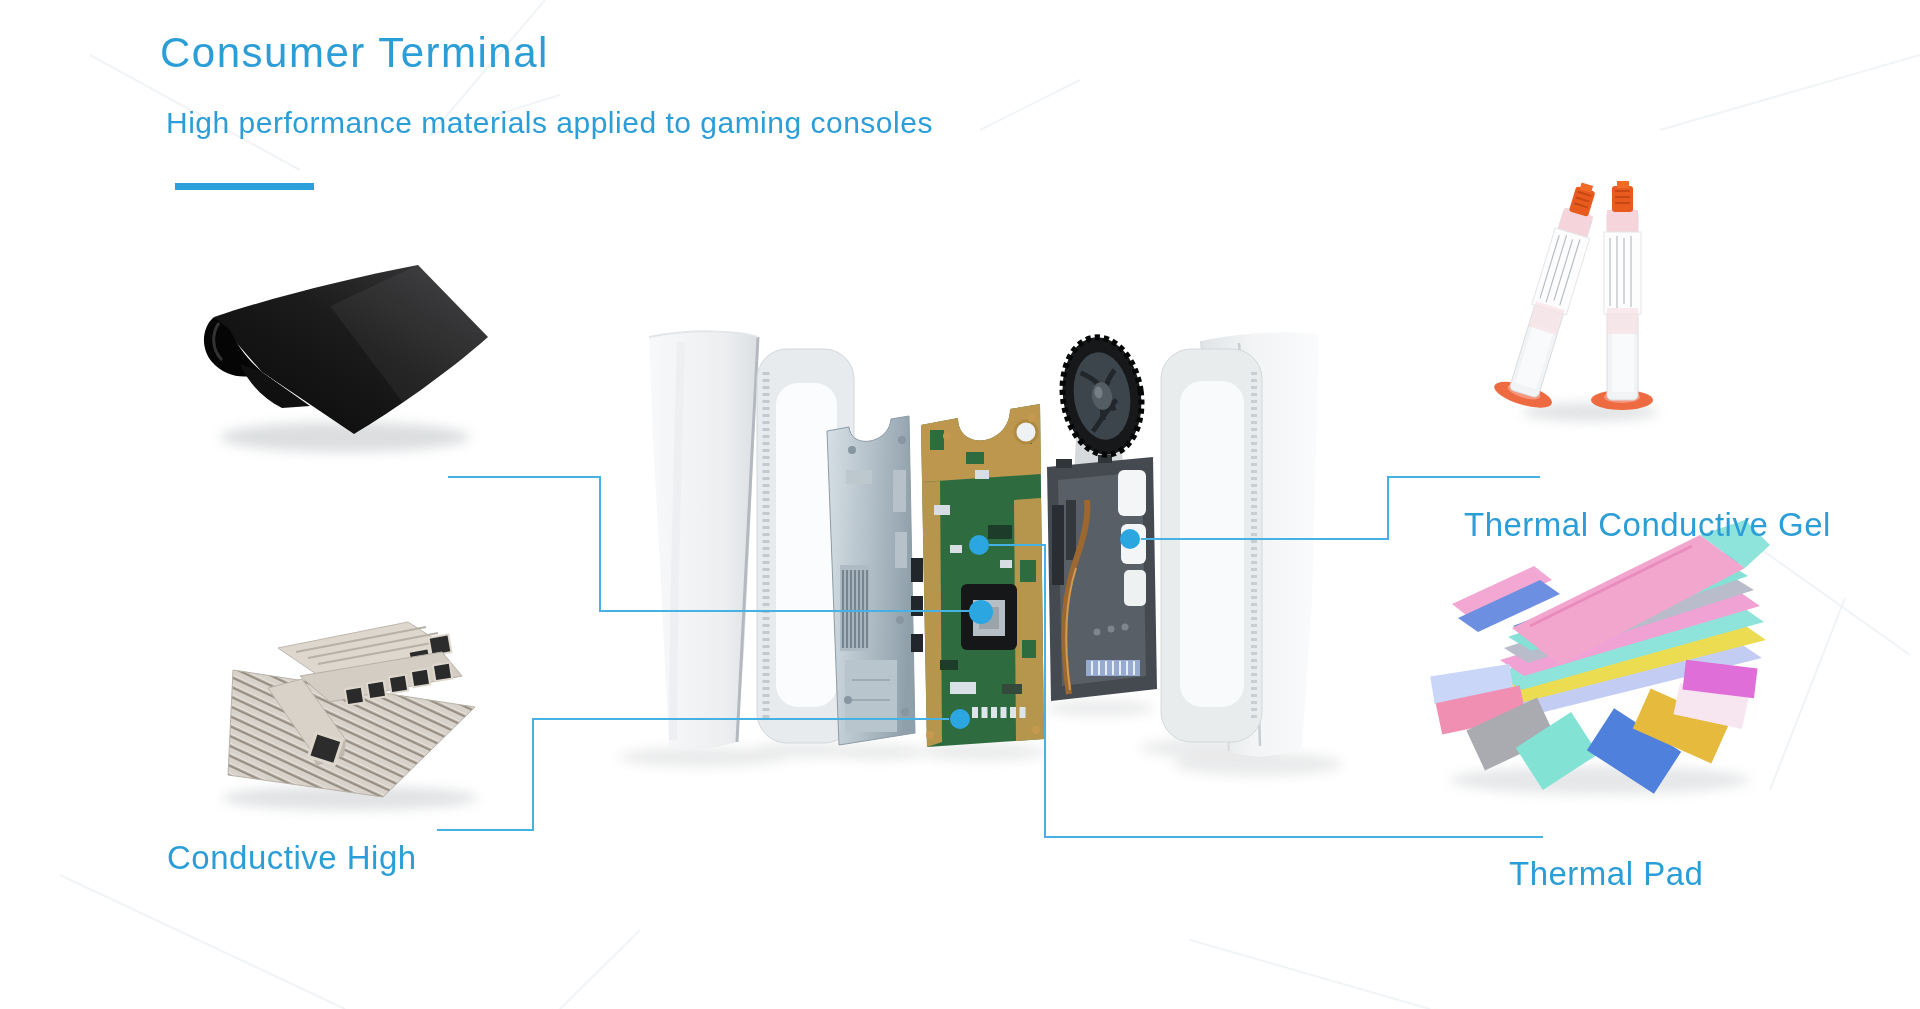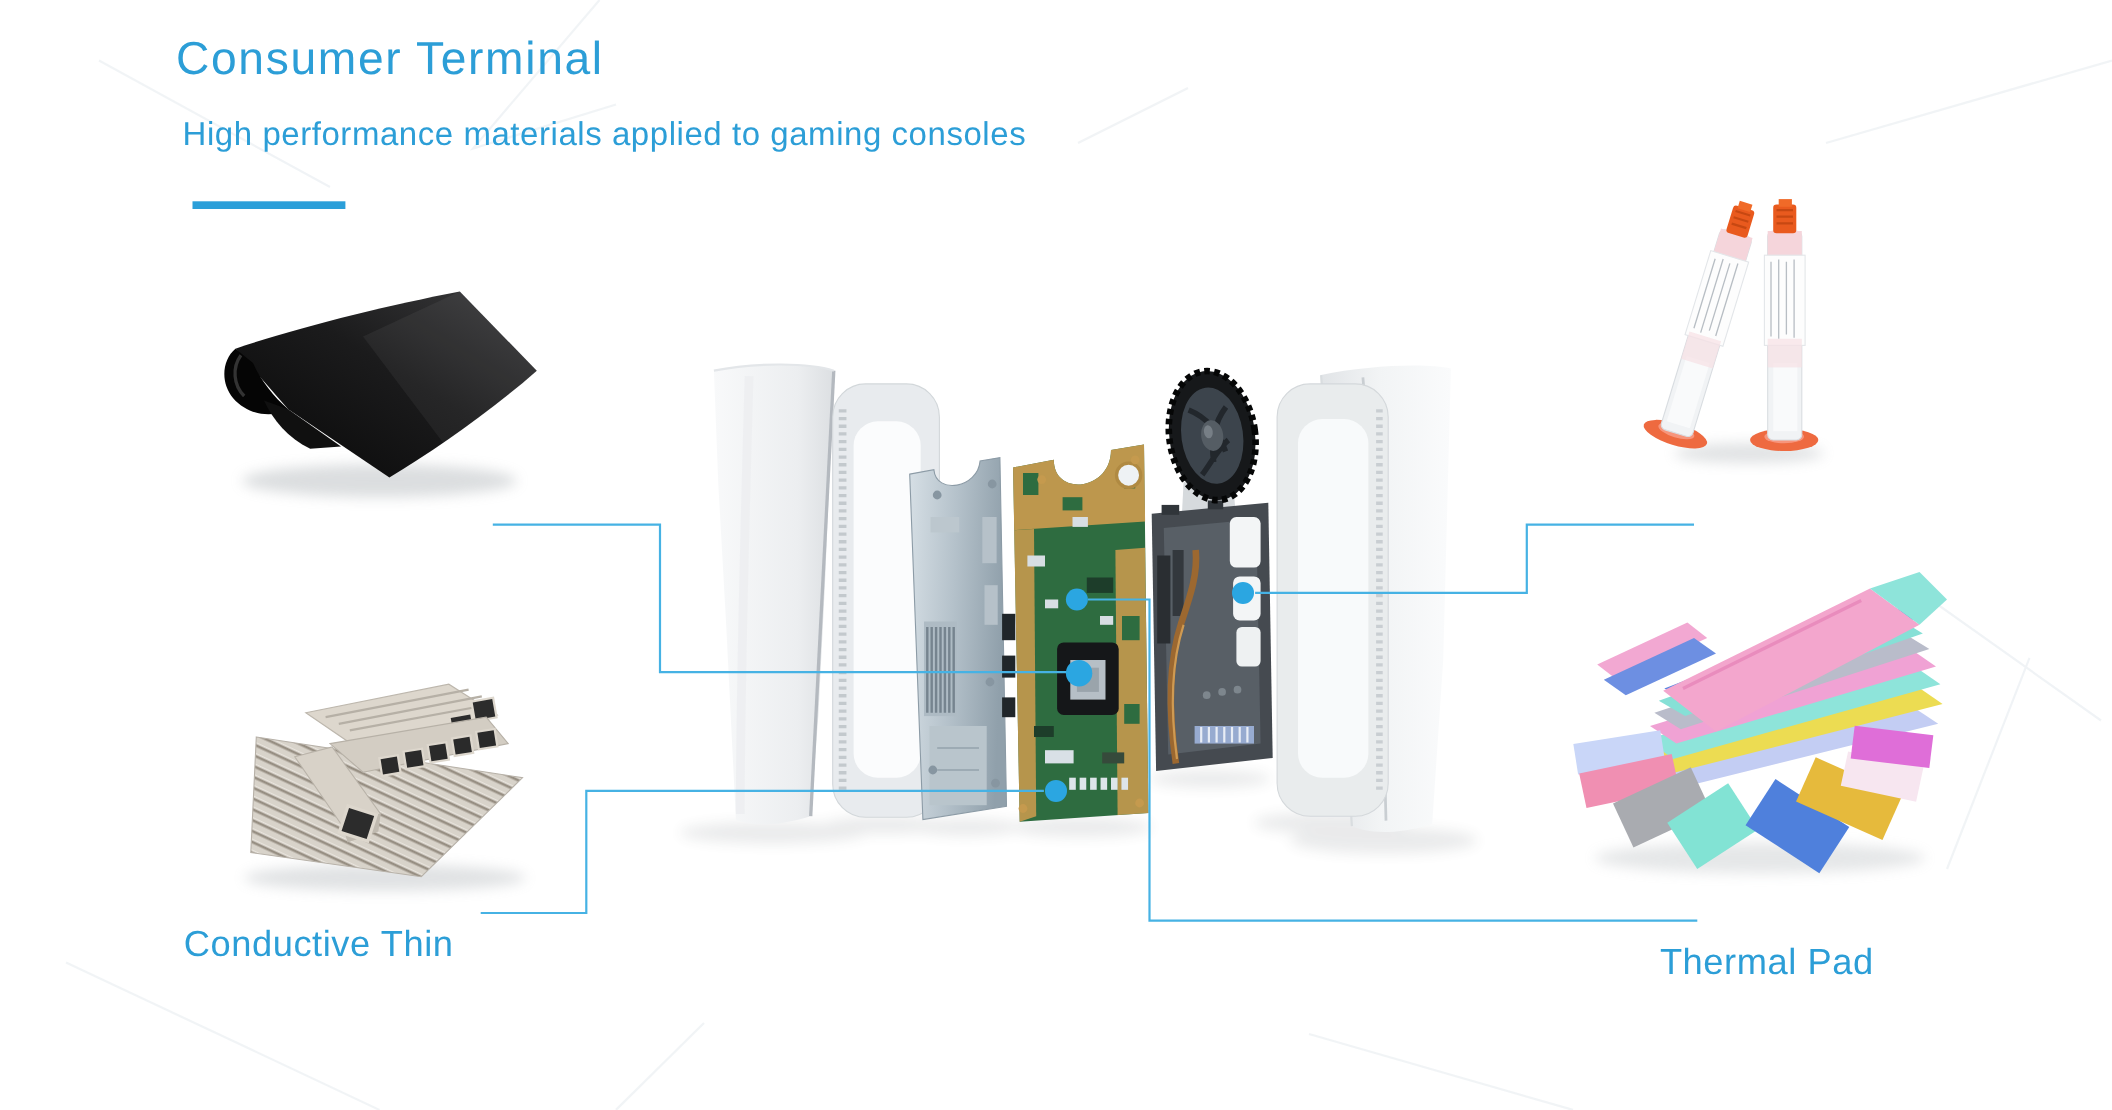--- a/index.html
+++ b/index.html
@@ -313,16 +313,17 @@
       <circle cx="979" cy="545" r="10"></circle>
       <circle cx="960" cy="719" r="10"></circle>
       <circle cx="1130" cy="539" r="10"></circle>
     </g>
   </svg>
 
   <div class="txt page-title">Consumer Terminal</div>
   <div class="txt page-subtitle">High performance materials applied to gaming consoles</div>
   <div class="underbar"></div>
 
-  <div class="txt callout-label lbl-foam">Conductive Thin</div>
+  <div class="txt callout-label lbl-foam">Conductive High</div>
+  <div class="txt callout-label lbl-gel">Thermal Conductive Gel</div>
   <div class="txt callout-label lbl-pad">Thermal Pad</div>
 
 </div>
 
 </body></html>

